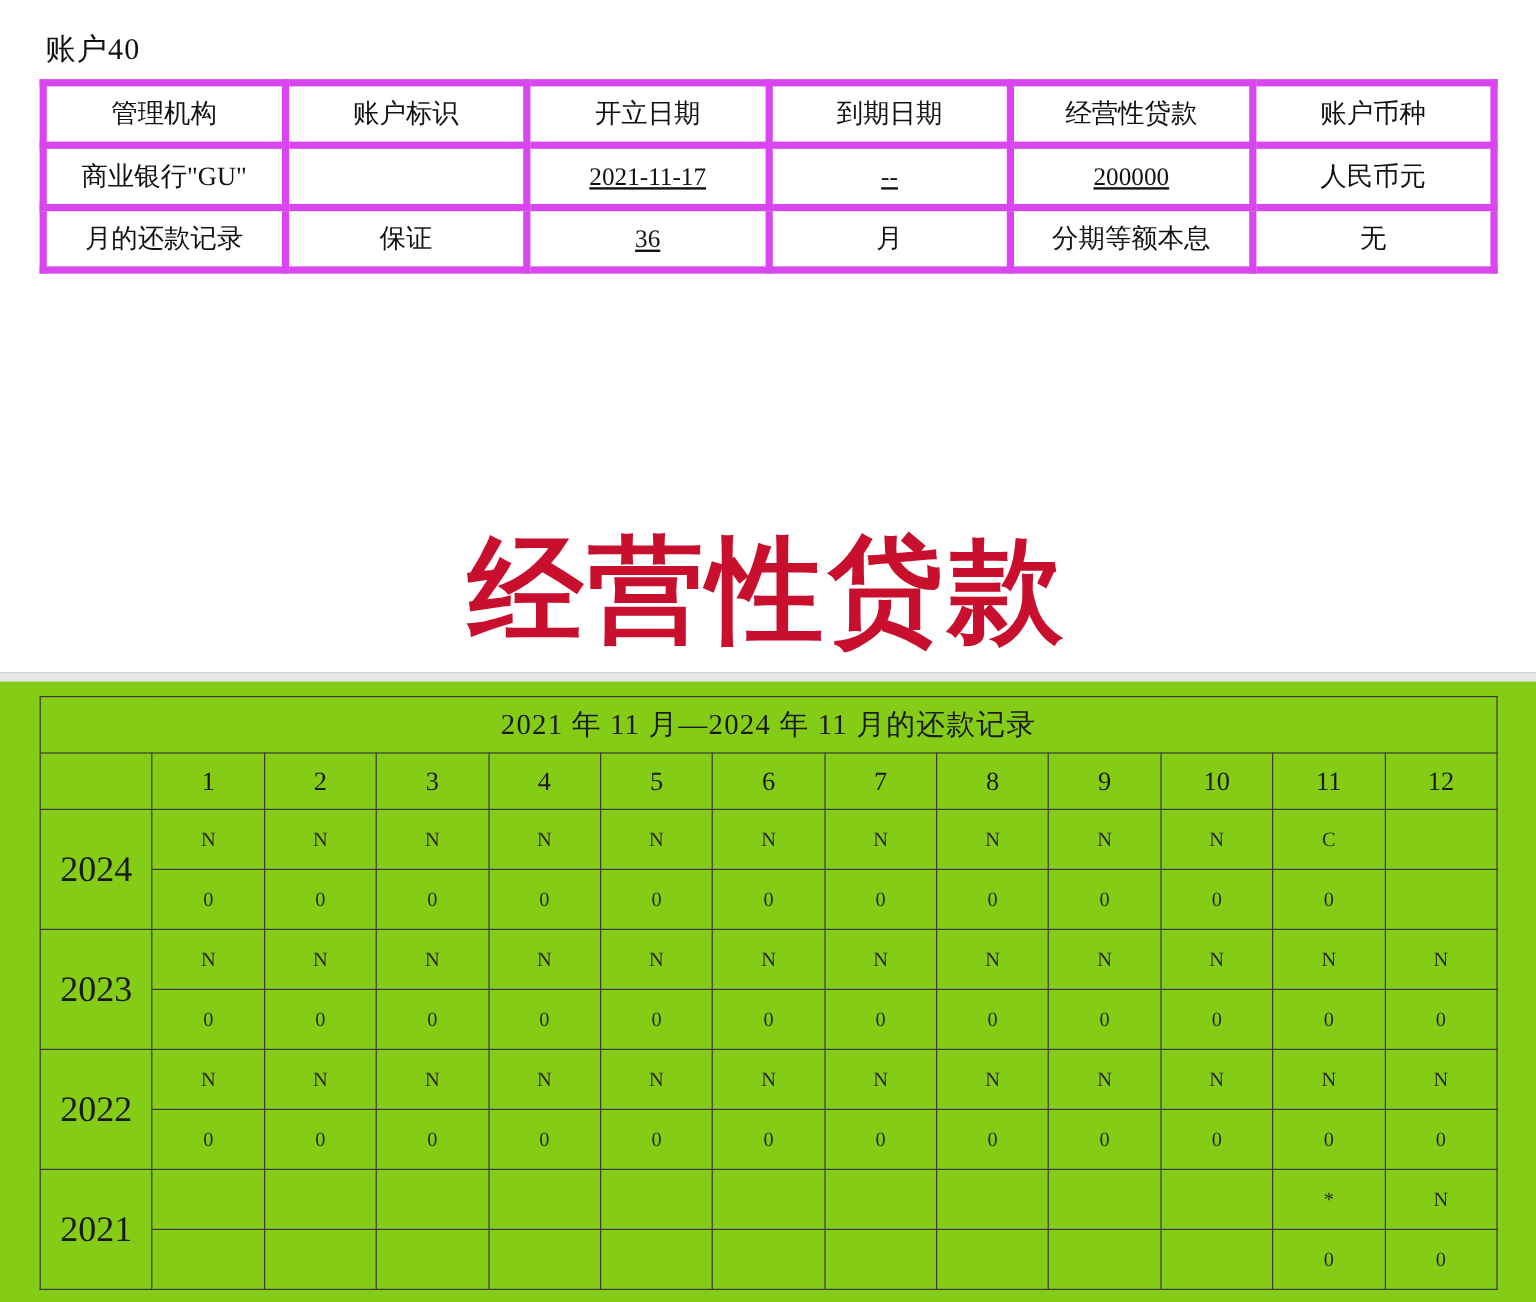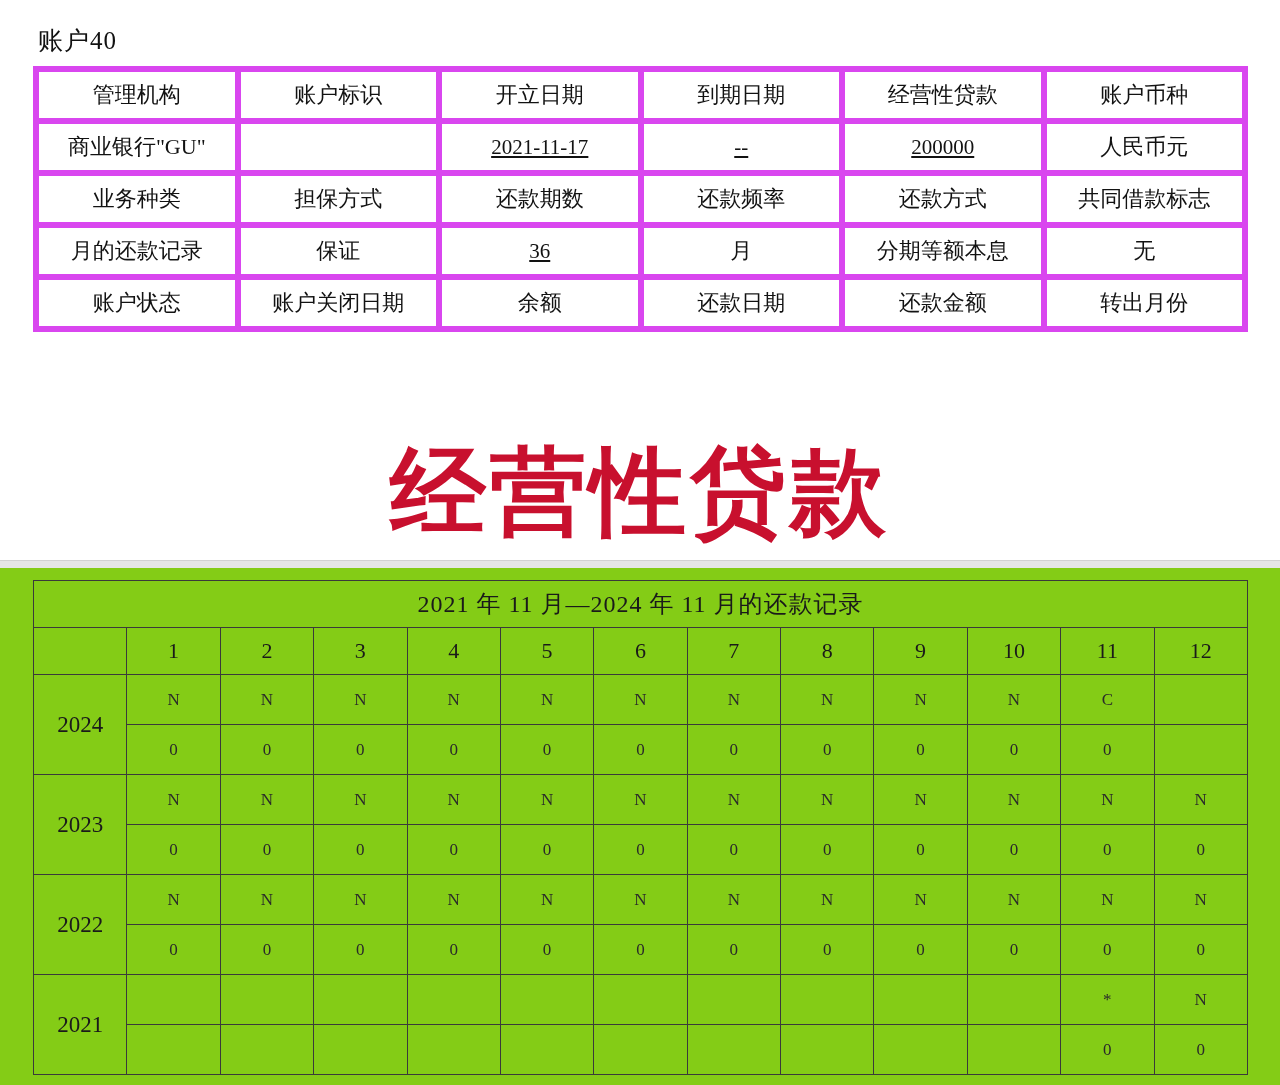--- a/index.html
+++ b/index.html
@@ -120,21 +120,21 @@
   table.repay td.title {
     font-size: 24px;
     height: 44px;
     letter-spacing: 1px;
   }
   table.repay td.monthhdr {
     font-size: 22px;
     height: 44px;
   }
   table.repay td.year {
-    font-size: 23px;
+    font-size: 30px;
     width: 72px;
   }
   table.repay td.cell {
     font-size: 17px;
     height: 47px;
     color: #2a2a2a;
   }
   table.repay td.corner {
     width: 72px;
   }
@@ -160,42 +160,26 @@
         </tr>
         <tr>
           <td>商业银行"GU"</td>
           <td></td>
           <td class="num">2021-11-17</td>
           <td class="num">--</td>
           <td class="num">200000</td>
           <td>人民币元</td>
         </tr>
         <tr>
-          <td>业务种类</td>
-          <td>担保方式</td>
-          <td>还款期数</td>
-          <td>还款频率</td>
-          <td>还款方式</td>
-          <td>共同借款标志</td>
-        </tr>
-        <tr>
           <td>月的还款记录</td>
           <td>保证</td>
           <td class="num">36</td>
           <td>月</td>
           <td>分期等额本息</td>
           <td>无</td>
-        </tr>
-        <tr>
-          <td>账户状态</td>
-          <td>账户关闭日期</td>
-          <td>余额</td>
-          <td>还款日期</td>
-          <td>还款金额</td>
-          <td>转出月份</td>
         </tr>
       </tbody>
     </table>
 
     <div class="watermark">经营性贷款</div>
   </div>
 
   <div class="band"></div>
 
   <div class="bottom-section">

